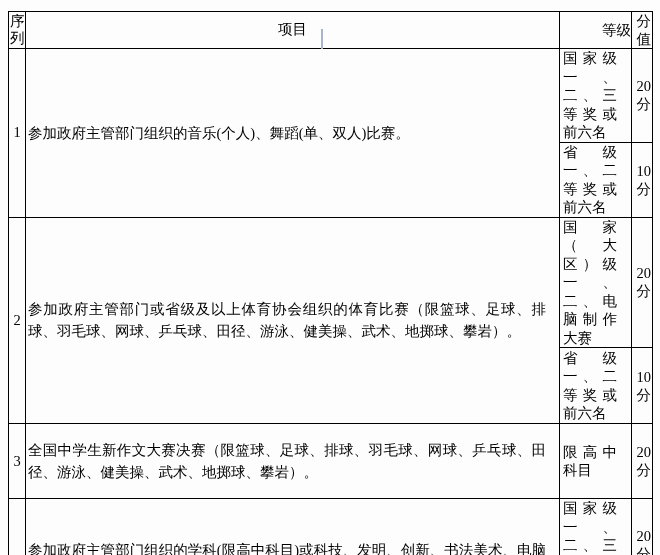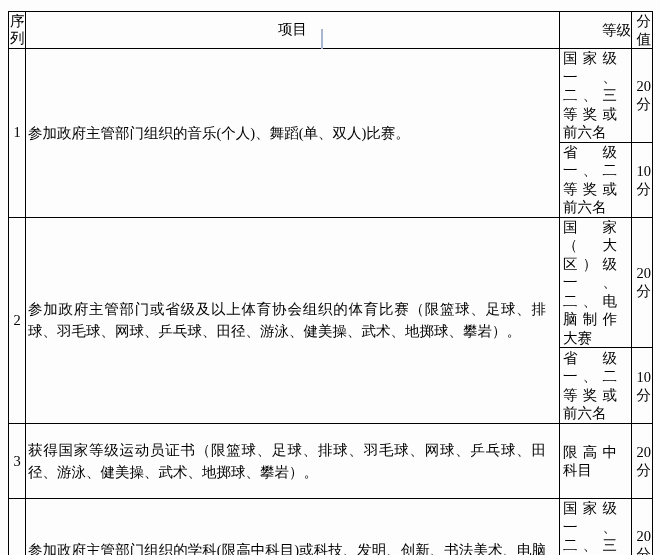--- a/index.html
+++ b/index.html
@@ -122,21 +122,21 @@
       <td class="grade">国家（大区）级一、二、电脑制作大赛</td>
       <td class="score">20分</td>
     </tr>
     <tr class="h76">
       <td class="grade">省级一、二等奖或前六名</td>
       <td class="score">10分</td>
     </tr>
 
     <tr class="h75">
       <td class="seq">3</td>
-      <td class="item">获得国家等级运动员证书（限篮球、足球、排球、羽毛球、网球、乒乓球、田径、游泳、健美操、武术、地掷球、攀岩）。</td>
+      <td class="item">全国中学生新作文大赛决赛（限篮球、足球、排球、羽毛球、网球、乒乓球、田径、游泳、健美操、武术、地掷球、攀岩）。</td>
       <td class="grade">限高中科目</td>
       <td class="score">20分</td>
     </tr>
 
     <tr class="h72">
       <td class="seq" rowspan="2">4</td>
       <td class="item" rowspan="2">参加政府主管部门组织的学科(限高中科目)或科技、发明、创新、书法美术、电脑制作大赛(限个人项目)；“叶圣陶杯”全国中学生新作文大赛决赛、全国新概念作文大赛、全国中小学生创新作文大赛、“语文报杯”全国中学生作文大赛、中国中学生作文大赛；全国创新英语大赛或全国中学生英语能力竞赛。</td>
       <td class="grade">国家级一、二、三等奖或前六名</td>
       <td class="score">20分</td>
     </tr>

